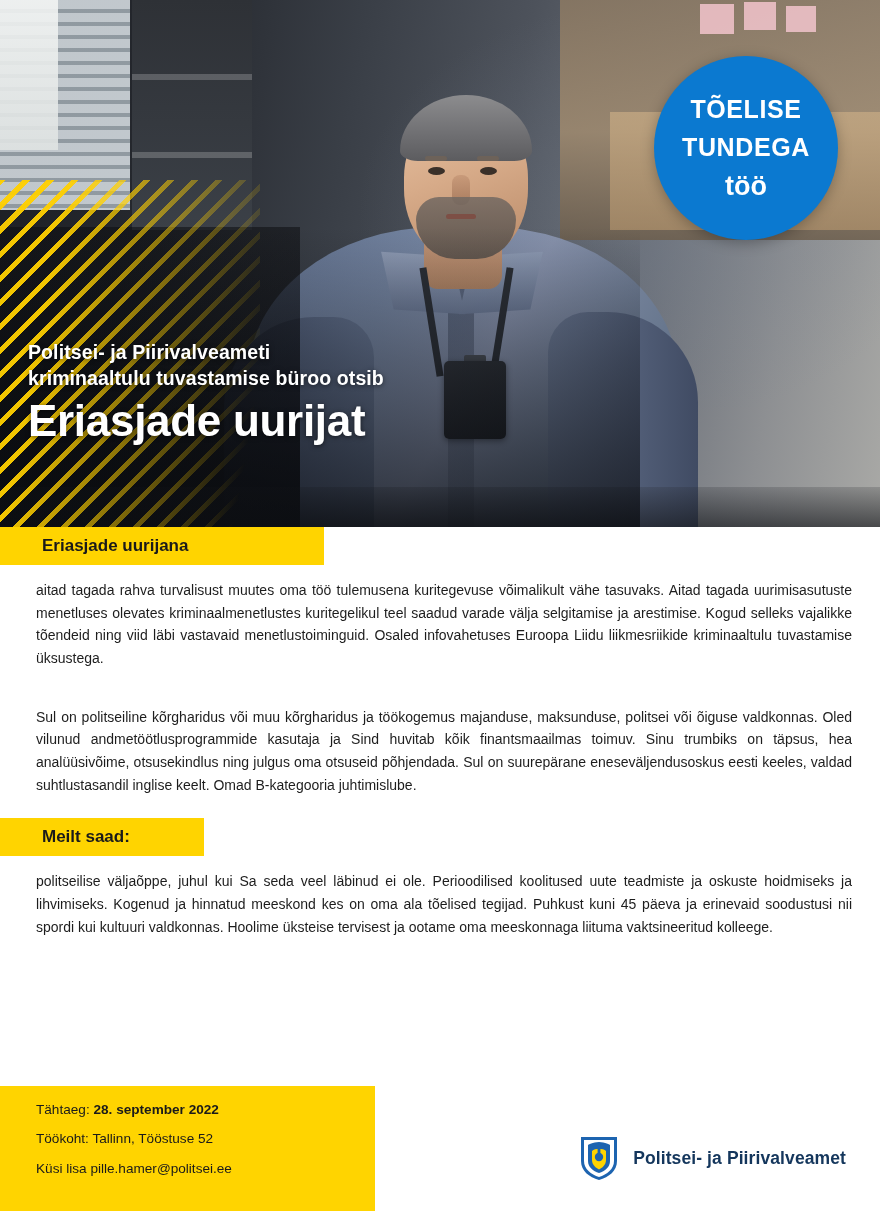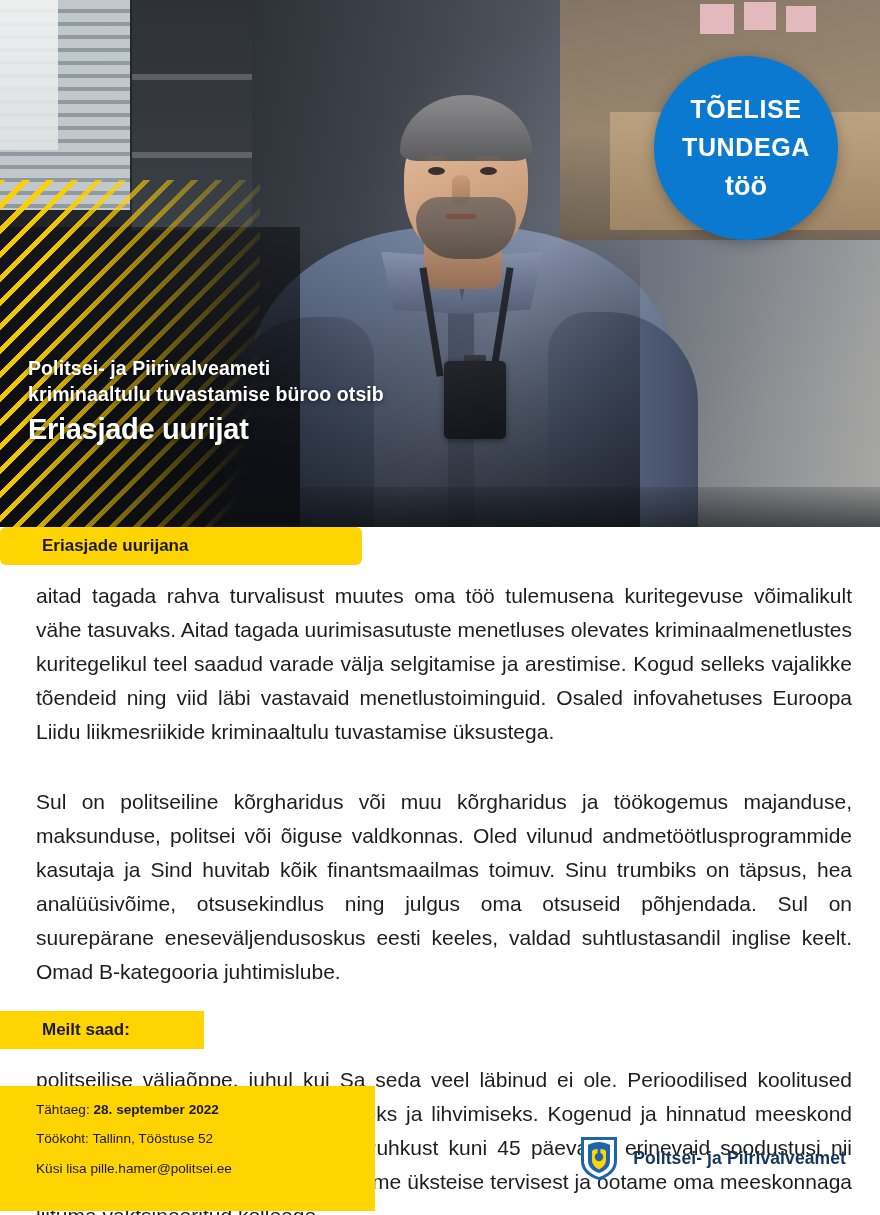--- a/index.html
+++ b/index.html
@@ -215,21 +215,21 @@
     text-shadow: 0 1px 5px rgba(0,0,0,0.6);
   }
   .hero-kicker {
     font-size: 19.5px;
     font-weight: bold;
     line-height: 1.35;
     margin-bottom: 6px;
     letter-spacing: 0.1px;
   }
   .hero-title {
-    font-size: 29px;
+    font-size: 44px;
     font-weight: bold;
     line-height: 1.08;
     letter-spacing: -0.3px;
   }
 
   
   .stamp {
     position: absolute;
     right: 42px;
     top: 56px;
@@ -267,26 +267,26 @@
   }
   .sec-head {
     display: inline-block;
     background: #ffd400;
     color: #1a1a1a;
     font-weight: bold;
     font-size: 17px;
     padding: 9px 26px 9px 42px;
     margin: 0;
   }
-  .sec-head.w1 { width: 362px; border-radius: 6px; }
+  .sec-head.w1 { width: 324px; }
   .sec-head.w2 { width: 259px; }
   .sec-head.w3 { width: 204px; }
   .para {
     margin: 14px 28px 0 36px;
-    font-size: 21px;
+    font-size: 14px;
     line-height: 1.62;
     text-align: justify;
     color: #1d1d1d;
   }
   .sec-gap { height: 22px; }
 
   
   .footer {
     position: absolute;
     left: 0;

